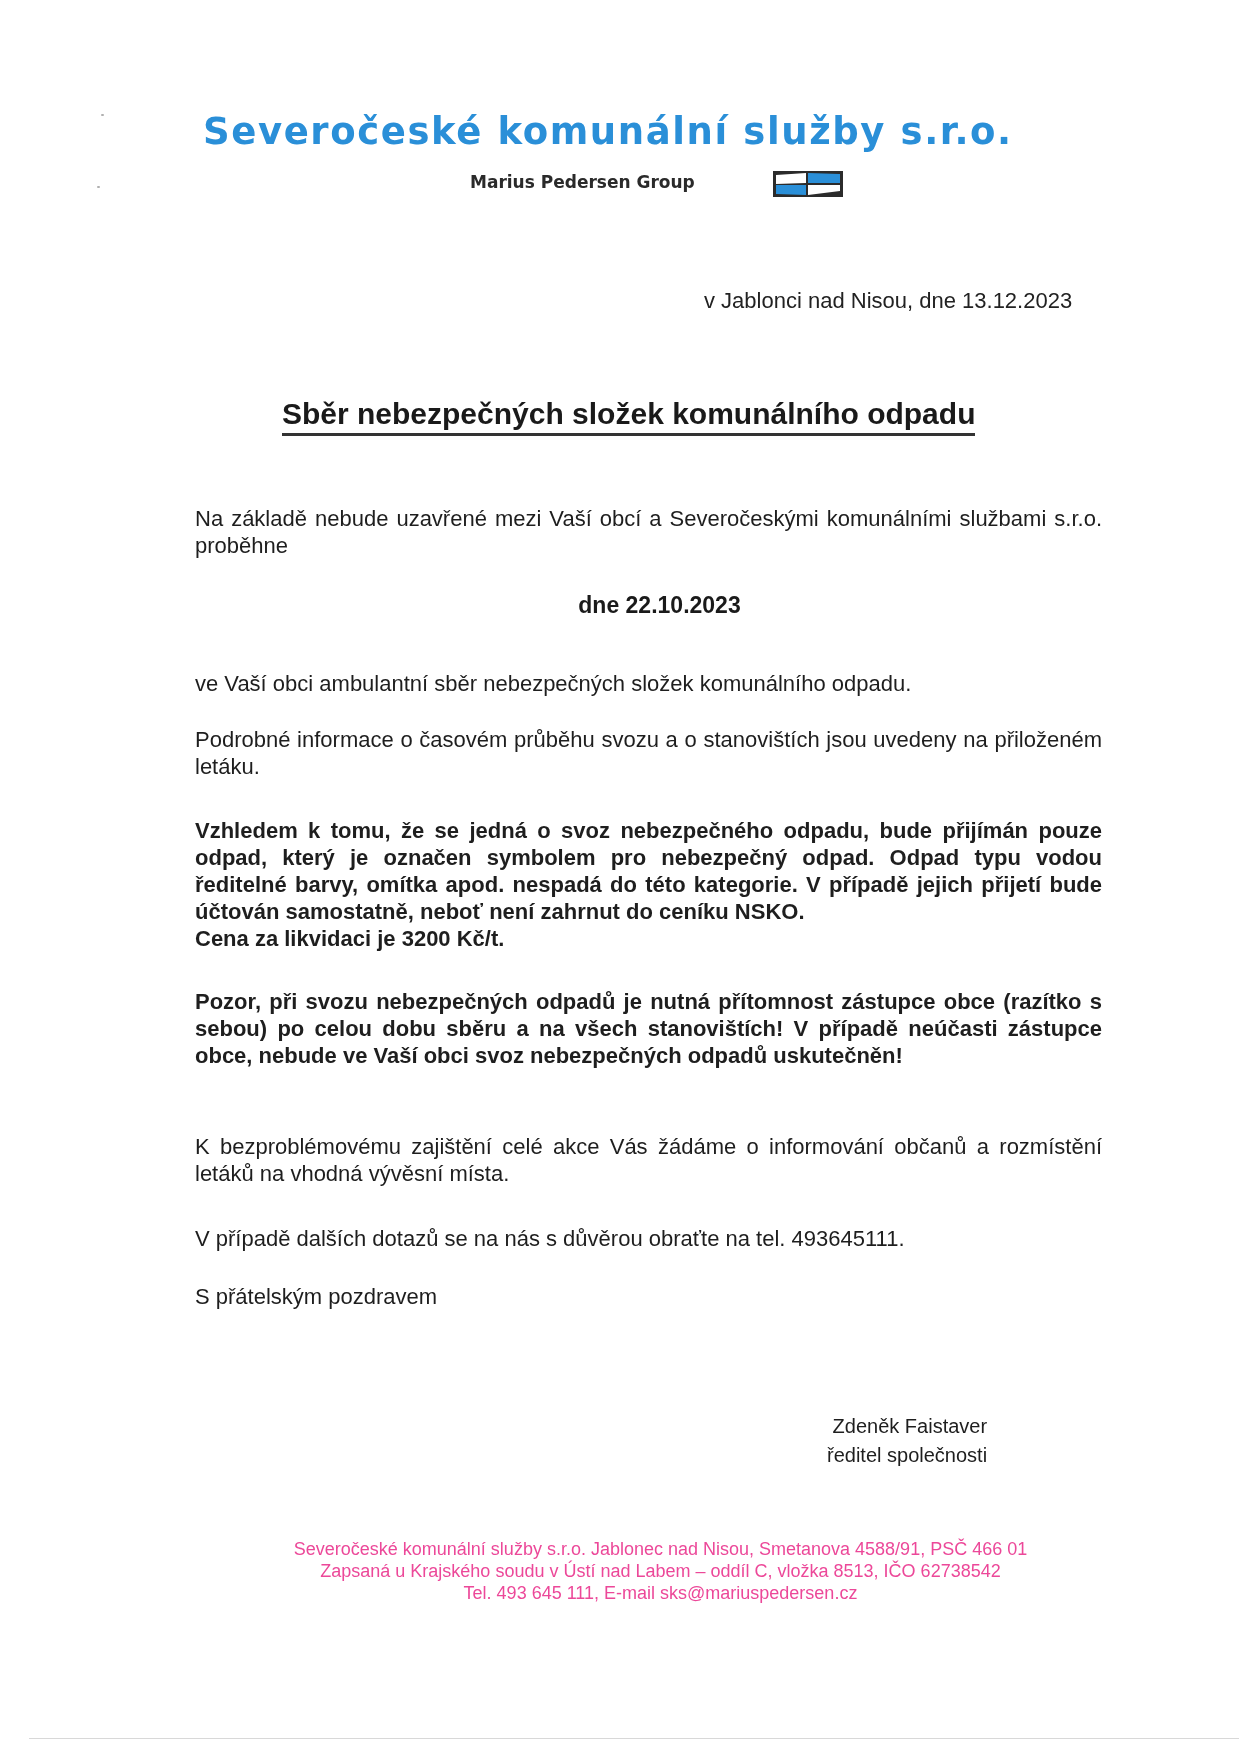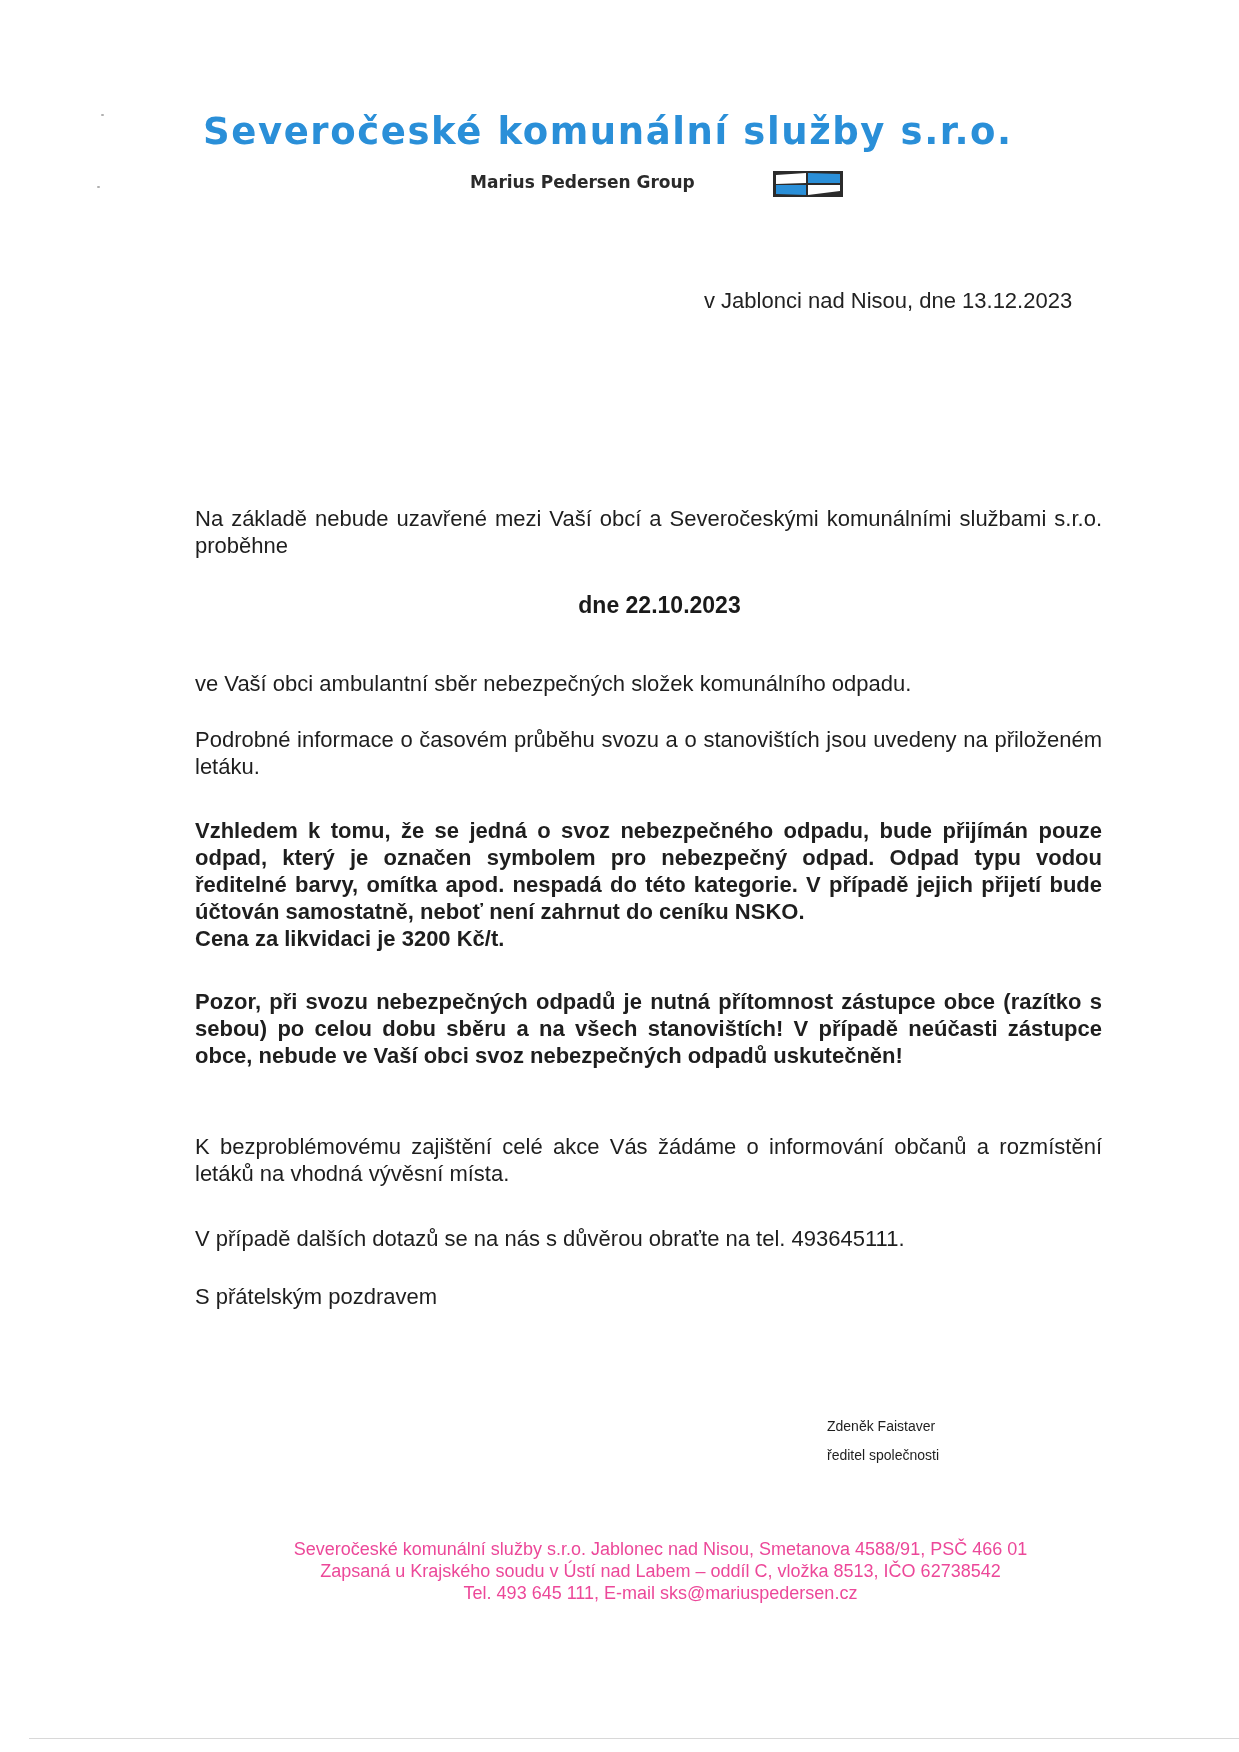--- a/index.html
+++ b/index.html
@@ -21,21 +21,21 @@
 
   .doc-title { position: absolute; left: 253px; top: 395px; font-size: 30px; font-weight: bold;
     white-space: nowrap; color: #1a1a1a; border-bottom: 3px solid #333; line-height: 38px; padding-bottom: 0px; }
 
   .para { position: absolute; left: 166px; width: 907px; font-size: 22px; line-height: 27px;
     text-align: justify; color: #1e1e1e; }
   .para.bold { font-weight: bold; }
   .big-date { position: absolute; left: 0; width: 1239px; top: 592px; text-align: center;
     font-size: 23px; font-weight: bold; color: #1a1a1a; padding-left: 22px; box-sizing: border-box; }
 
-  .signature { position: absolute; left: 798px; top: 1412px; font-size: 14px; line-height: 29px; color: #1e1e1e; }
+  .signature { position: absolute; left: 798px; top: 1412px; font-size: 20px; line-height: 29px; color: #1e1e1e; text-align: right; }
 
   .footer { position: absolute; left: 0; width: 1239px; top: 1538px; text-align: center;
     font-size: 18px; line-height: 22px; color: #ec4899; padding-left: 24px; box-sizing: border-box; }
 </style>
 </head>
 <body>
 
 <div class="page">
   <div class="page-edge-right"></div>
   <div class="page-edge-bottom"></div>
@@ -47,20 +47,21 @@
   <svg class="mp-logo" viewBox="0 0 70 26">
     <rect x="0" y="0" width="70" height="26" fill="#2b2b2b"></rect>
     <polygon points="3,4 33,2 33,12 3,13" fill="#ffffff"></polygon>
     <polygon points="35,2 67,3 67,12 35,12" fill="#2a8fd8"></polygon>
     <polygon points="3,14 33,14 33,24 3,23" fill="#2a8fd8"></polygon>
     <polygon points="35,14 67,14 67,20 35,24" fill="#ffffff"></polygon>
   </svg>
 
   <div class="place-date">v Jablonci nad Nisou, dne 13.12.2023</div>
 
+  <div class="doc-title">Sběr nebezpečných složek komunálního odpadu</div>
 
   <div class="para" style="top:505px;">Na základě nebude uzavřené mezi Vaší obcí a Severočeskými komunálními službami s.r.o. proběhne</div>
   <div class="big-date">dne 22.10.2023</div>
   <div class="para" style="top:670px;">ve Vaší obci ambulantní sběr nebezpečných složek komunálního odpadu.</div>
   <div class="para" style="top:726px;">Podrobné informace o časovém průběhu svozu a o stanovištích jsou uvedeny na přiloženém letáku.</div>
   <div class="para bold" style="top:817px;">Vzhledem k tomu, že se jedná o svoz nebezpečného odpadu, bude přijímán pouze odpad, který je označen symbolem pro nebezpečný odpad. Odpad typu vodou ředitelné barvy, omítka apod. nespadá do této kategorie. V případě jejich přijetí bude účtován samostatně, neboť není zahrnut do ceníku NSKO.</div>
   <div class="para bold" style="top:925px;">Cena za likvidaci je 3200 Kč/t.</div>
   <div class="para bold" style="top:988px;">Pozor, při svozu nebezpečných odpadů je nutná přítomnost zástupce obce (razítko s sebou) po celou dobu sběru a na všech stanovištích! V případě neúčasti zástupce obce, nebude ve Vaší obci svoz nebezpečných odpadů uskutečněn!</div>
   <div class="para" style="top:1133px;">K bezproblémovému zajištění celé akce Vás žádáme o informování občanů a rozmístění letáků na vhodná vývěsní místa.</div>
   <div class="para" style="top:1225px;">V případě dalších dotazů se na nás s důvěrou obraťte na tel. 493645111.</div>

